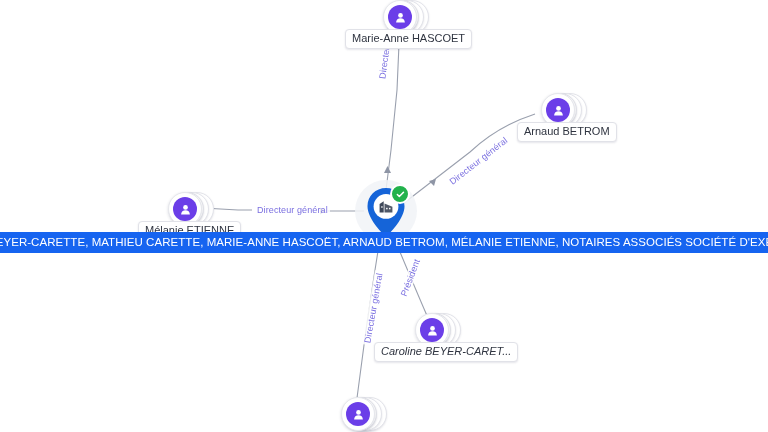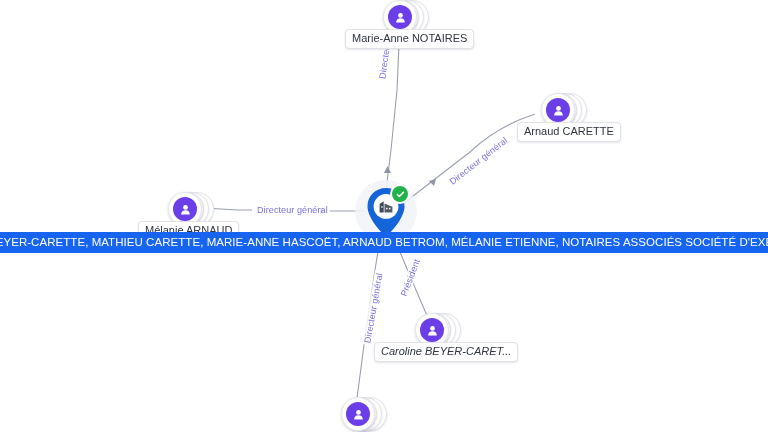--- a/index.html
+++ b/index.html
@@ -114,55 +114,55 @@
       <div class="card c1"></div>
       <div class="avatar">
         <span class="disc">
           <svg width="13" height="13" viewBox="0 0 16 16">
               <circle cx="8" cy="5.4" r="2.9" fill="#fff"></circle>
               <path d="M2.6 14c0-3 2.4-5 5.4-5s5.4 2 5.4 5z" fill="#fff"></path>
             </svg>
         </span>
       </div>
     </div>
-    <div class="nlabel" style="left:-38px;top:29px;">Marie-Anne NOTAIRES</div>
+    <div class="nlabel" style="left:-38px;top:29px;">Marie-Anne HASCOET</div>
   </div>
 
   <div class="node" style="left:541px;top:93px;">
     <div class="stack">
       <div class="card c3"></div>
       <div class="card c2"></div>
       <div class="card c1"></div>
       <div class="avatar">
         <span class="disc">
           <svg width="13" height="13" viewBox="0 0 16 16">
               <circle cx="8" cy="5.4" r="2.9" fill="#fff"></circle>
               <path d="M2.6 14c0-3 2.4-5 5.4-5s5.4 2 5.4 5z" fill="#fff"></path>
             </svg>
         </span>
       </div>
     </div>
-    <div class="nlabel" style="left:-24px;top:29px;">Arnaud CARETTE</div>
+    <div class="nlabel" style="left:-24px;top:29px;">Arnaud BETROM</div>
   </div>
 
   <div class="node" style="left:168px;top:192px;">
     <div class="stack">
       <div class="card c3"></div>
       <div class="card c2"></div>
       <div class="card c1"></div>
       <div class="avatar">
         <span class="disc">
           <svg width="13" height="13" viewBox="0 0 16 16">
               <circle cx="8" cy="5.4" r="2.9" fill="#fff"></circle>
               <path d="M2.6 14c0-3 2.4-5 5.4-5s5.4 2 5.4 5z" fill="#fff"></path>
             </svg>
         </span>
       </div>
     </div>
-    <div class="nlabel" style="left:-30px;top:29px;">Mélanie ARNAUD</div>
+    <div class="nlabel" style="left:-30px;top:29px;">Mélanie ETIENNE</div>
   </div>
 
   <div class="node" style="left:415px;top:313px;font-style:italic;">
     <div class="stack">
       <div class="card c3"></div>
       <div class="card c2"></div>
       <div class="card c1"></div>
       <div class="avatar">
         <span class="disc">
           <svg width="13" height="13" viewBox="0 0 16 16">

